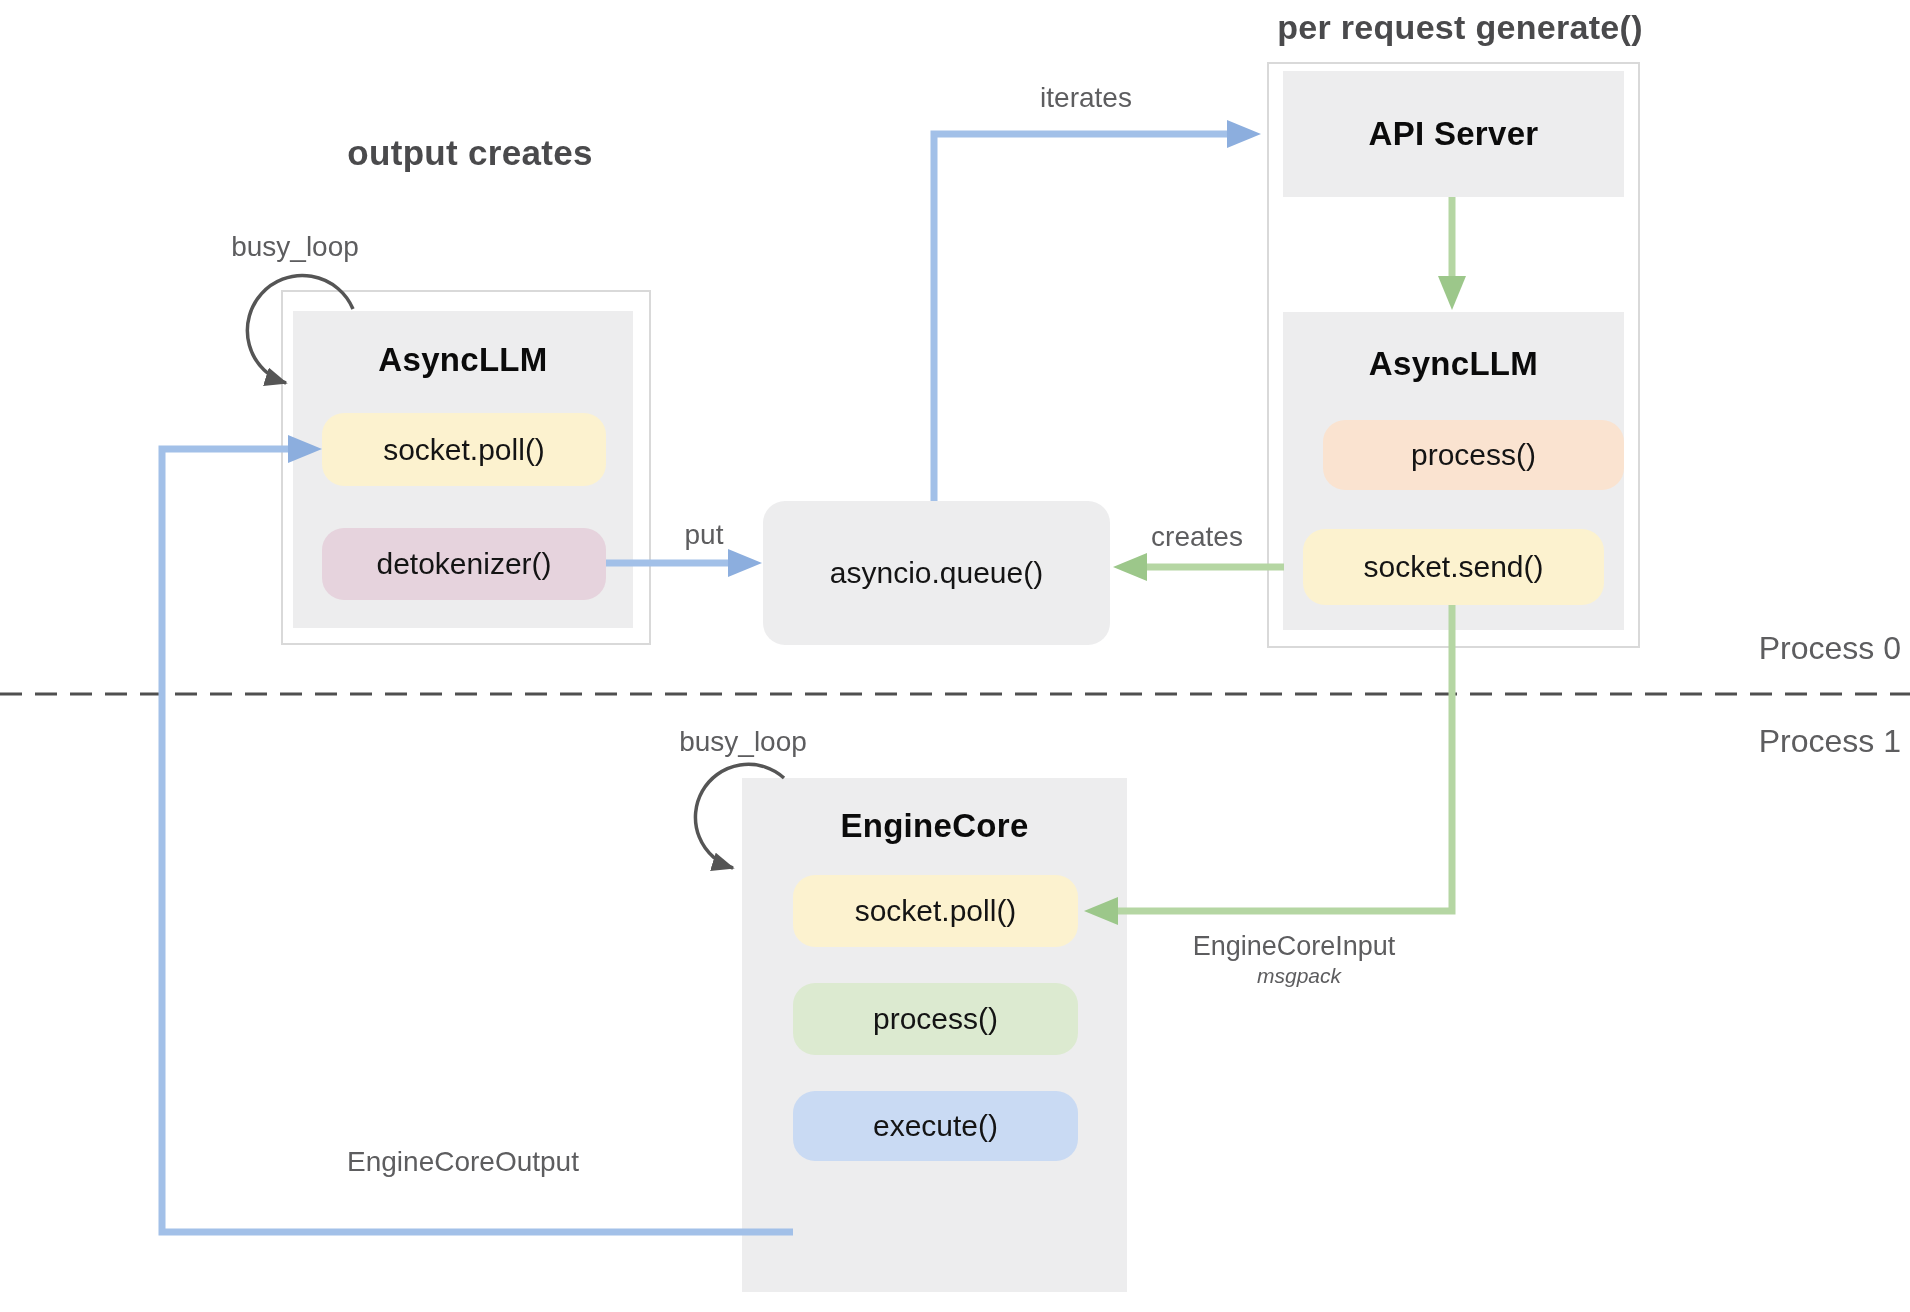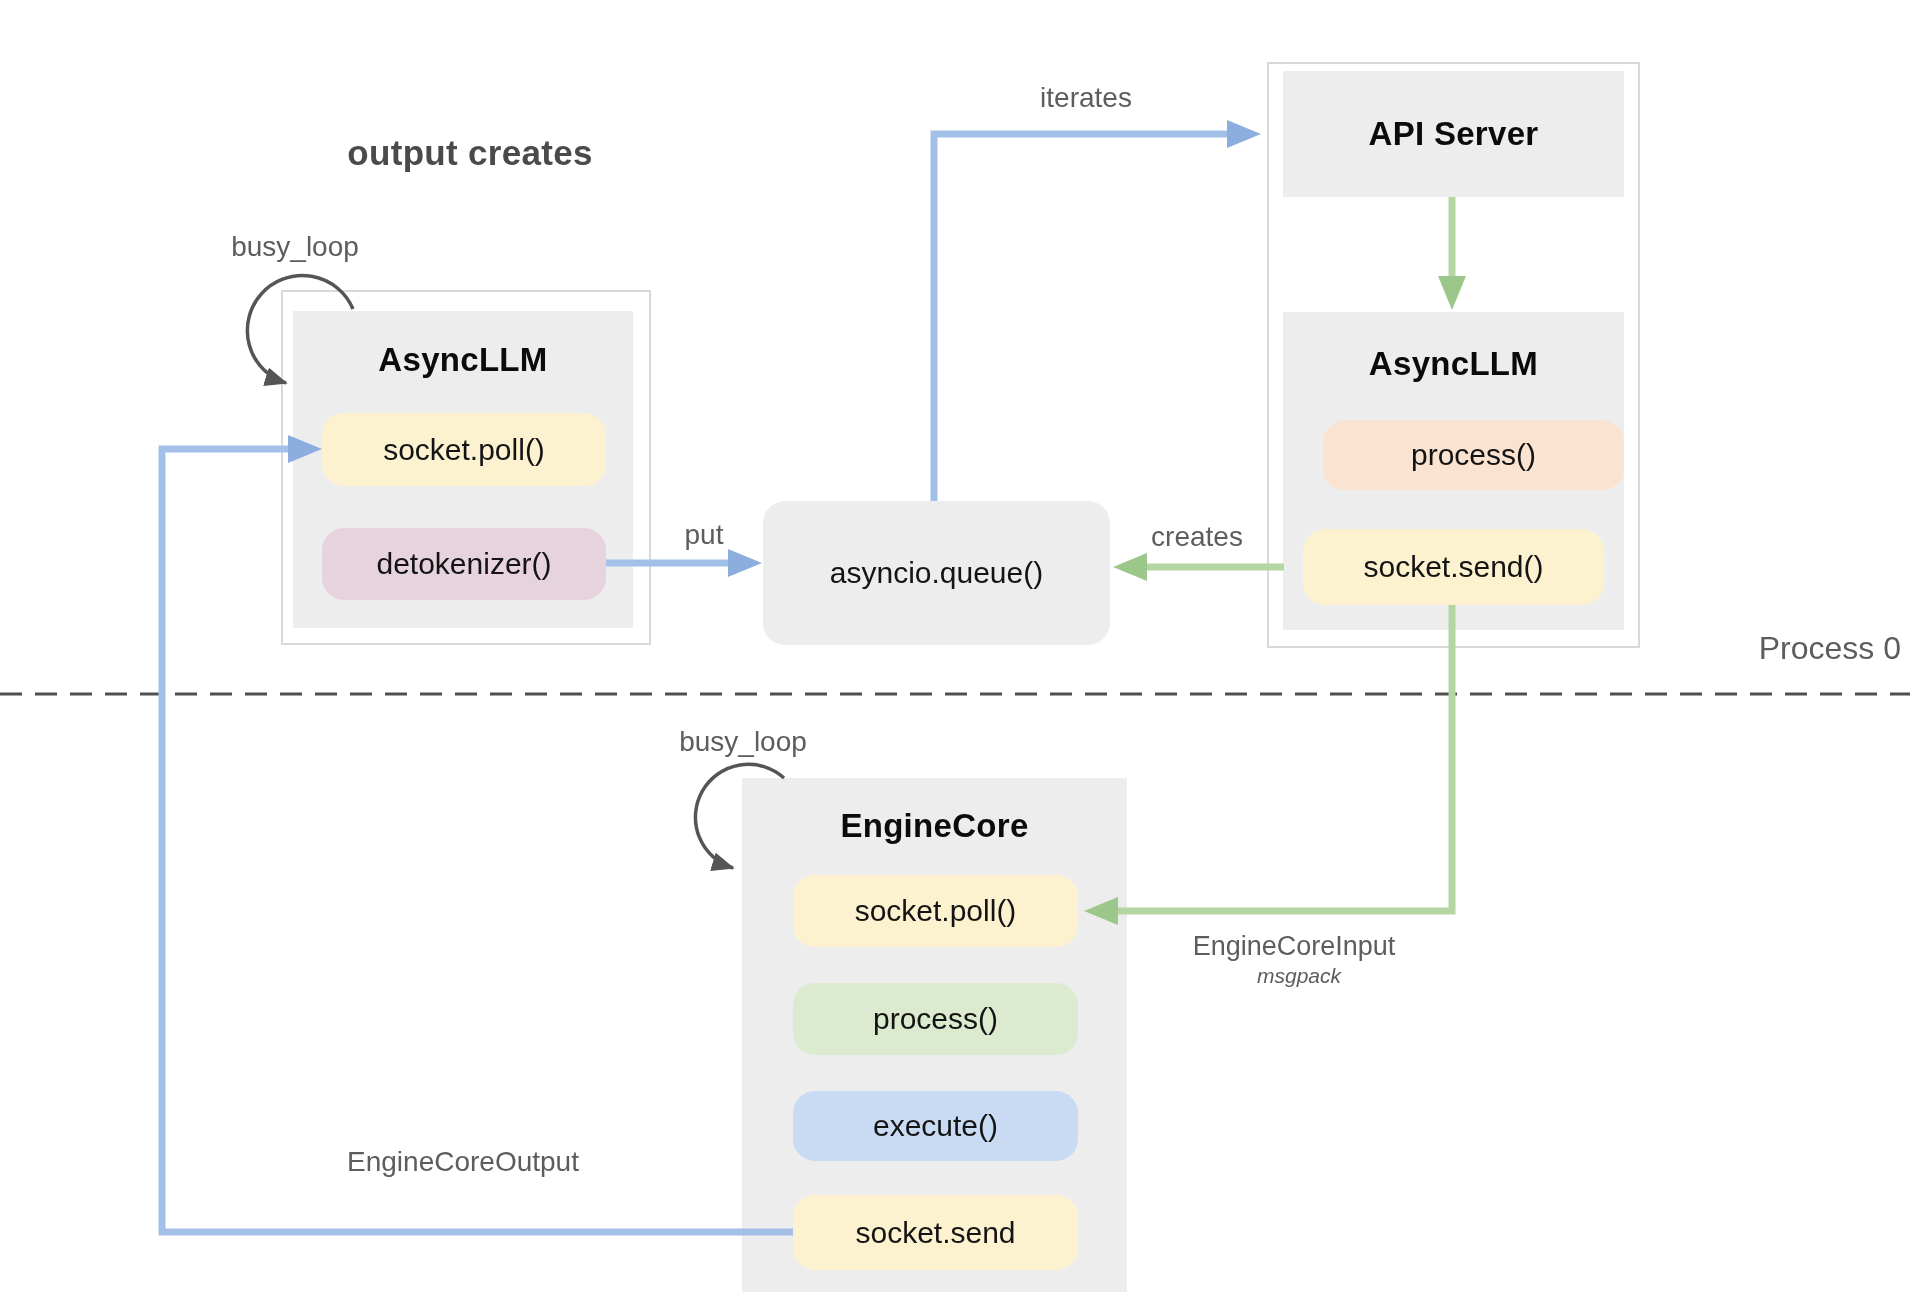--- a/index.html
+++ b/index.html
@@ -52,21 +52,20 @@
     <div class="gbox" style="left:1283px;top:312px;width:341px;height:318px;"></div>
     <div class="btitle" style="left:1283px;top:344px;width:341px;height:40px;">AsyncLLM</div>
     <div class="mbox fill-peach" style="left:1303px;top:420px;width:301px;height:70px;margin-left:20px;">process()</div>
     <div class="mbox fill-yellow" style="left:1303px;top:529px;width:301px;height:76px;">socket.send()</div>
 
     <div class="gbox" style="left:742px;top:778px;width:385px;height:514px;"></div>
     <div class="btitle" style="left:742px;top:806px;width:385px;height:40px;">EngineCore</div>
     <div class="mbox fill-yellow" style="left:793px;top:875px;width:285px;height:72px;">socket.poll()</div>
     <div class="mbox fill-green" style="left:793px;top:983px;width:285px;height:72px;">process()</div>
     <div class="mbox fill-blue" style="left:793px;top:1091px;width:285px;height:70px;">execute()</div>
-    <div class="mbox fill-yellow" style="left:793px;top:1195px;width:285px;height:75px;">socket.send</div>
   </div>
 
   <svg class="edges" width="1910" height="1312" viewBox="0 0 1910 1312">
     <defs>
       <marker id="ah" markerWidth="9" markerHeight="8" refX="6" refY="2.75" orient="auto">
         <path d="M0,0 L6.5,2.75 L0,5.5 Z" fill="#555555"></path>
       </marker>
     </defs>
 
     <line class="divider" x1="0" y1="694" x2="1910" y2="694"></line>
@@ -88,28 +87,30 @@
 
     <path class="gl" d="M1452 605 V911 H1118"></path>
     <polygon class="glh" points="1084,911 1118,897 1118,925"></polygon>
 
     <path class="arc" marker-end="url(#ah)" d="M353 309 A55 55 0 1 0 286 383"></path>
     <path class="arc" marker-end="url(#ah)" d="M784 778 A53 53 0 1 0 733 868"></path>
   </svg>
 
   <div class="labels">
     <div class="title" style="left:300px;top:133px;width:340px;">output creates</div>
+    <div class="title" style="left:1230px;top:8px;width:460px;font-size:34px;">per request generate()</div>
 
     <div class="lab" style="left:195px;top:231px;width:200px;">busy_loop</div>
     <div class="lab" style="left:643px;top:726px;width:200px;">busy_loop</div>
 
     <div class="lab" style="left:654px;top:519px;width:100px;">put</div>
     <div class="lab" style="left:986px;top:82px;width:200px;">iterates</div>
     <div class="lab" style="left:1097px;top:521px;width:200px;">creates</div>
 
     <div class="lab eci" style="left:1144px;top:931px;width:300px;">EngineCoreInput</div>
     <div class="lab msg" style="left:1149px;top:964px;width:300px;">msgpack</div>
     <div class="lab" style="left:283px;top:1146px;width:360px;">EngineCoreOutput</div>
 
     <div class="proc" style="left:1620px;top:630px;width:281px;">Process 0</div>
+    <div class="proc" style="left:1620px;top:723px;width:281px;">Process 1</div>
   </div>
 
 </div>
 
 </body></html>

